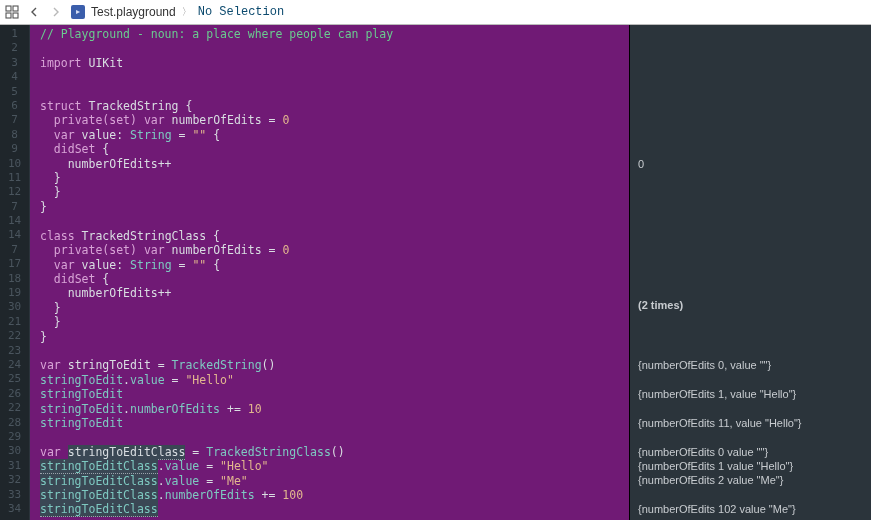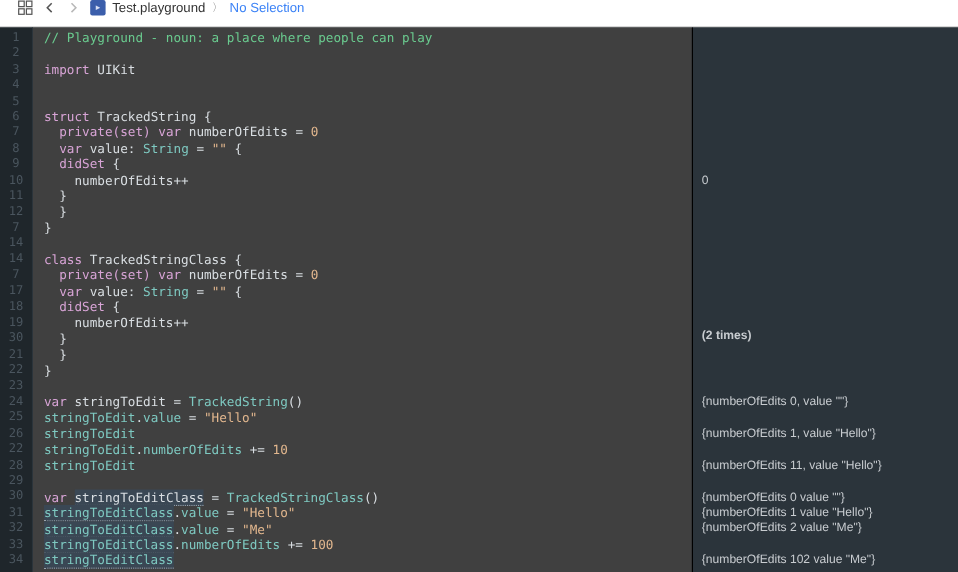--- a/index.html
+++ b/index.html
@@ -9,57 +9,57 @@
   background: #fff;
   width: 871px;
   height: 520px;
   overflow: hidden;
 }
 .toolbar {
   height: 25px;
   background: #fff;
   border-bottom: 1px solid #bbb;
   display: flex;
-  align-items: flex-start;
-  padding: 0 16px;
+  align-items: center;
+  padding: 0 5px;
   gap: 8px;
   color: #333;
 }
 .toolbar .tb-icon {
   width: 14px; height: 14px; display:flex; align-items:center; justify-content:center;
 }
 .toolbar .nav-arrow svg { width:10px; height:10px; }
 .toolbar .crumb { display:flex; align-items:center; gap:6px; font-size:12px; }
 .toolbar .crumb .chev { color:#888; font-size:10px; }
 .toolbar .playground-icon {
   width:14px; height:14px; background:#3b5eab; border-radius:2px;
   display:flex; align-items:center; justify-content:center;
 }
 .toolbar .playground-icon::after { content:"▸"; color:#d8e0f5; font-size:8px; line-height:1; }
-.toolbar .crumb-dim { color:#3b82f6; }
+.toolbar .crumb-dim { color:#0c4a6e;font-family:Liberation Mono, monospace; }
 .editor-area {
   display:flex;
   height: 495px;
   background:#1f262b;
 }
 .gutter {
   width:30px;
   background:#1f262b;
   color:#4a555e;
   text-align:center;
   font-family: Menlo, Monaco, monospace;
   font-size:11px;
   line-height:14.4px;
   padding-top:2px;
   border-right:1px solid #2b343b;
 }
 .gutter div { height:14.4px; }
 .code {
   flex:1;
-  background:#404040;
+  background:#701a75;
   font-family: Menlo, Monaco, monospace;
   font-size:11.5px;
   line-height:14.4px;
   padding:2px 0 0 10px;
   color:#d9dee2;
   white-space: pre;
   overflow:hidden;
 }
 .results {
   width:242px;

